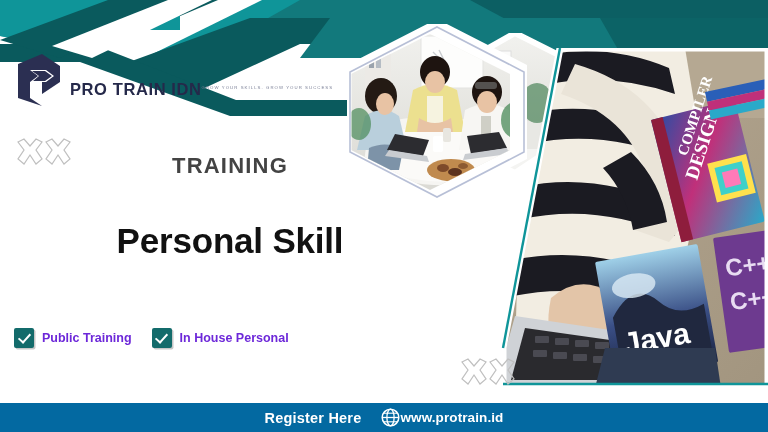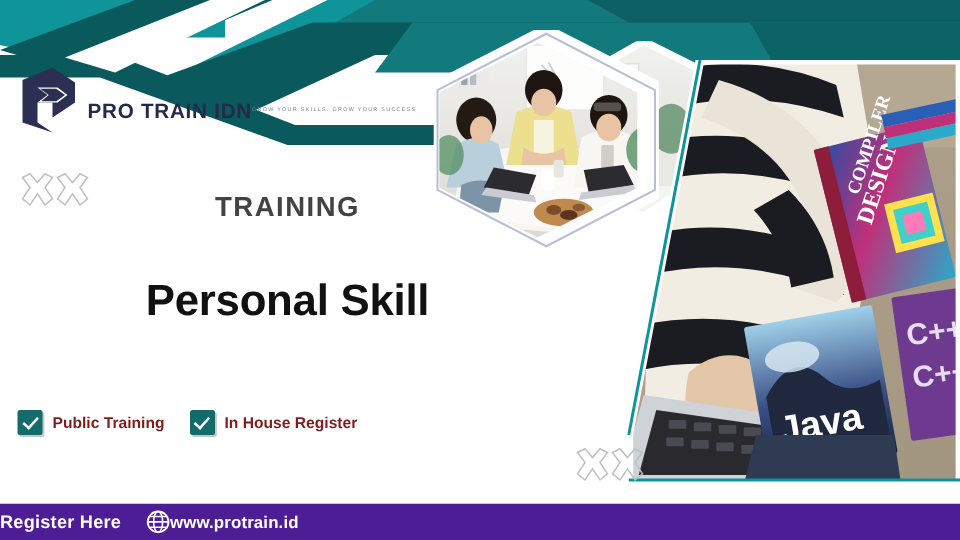--- a/index.html
+++ b/index.html
@@ -125,34 +125,35 @@
     top: 3px;
     width: 5px;
     height: 10px;
     border: solid #ffffff;
     border-width: 0 2.4px 2.4px 0;
     transform: rotate(42deg);
   }
   .check-label {
     font-size: 12.5px;
     font-weight: bold;
-    color: #7f1d1d;
+    color: #6d28d9;
     white-space: nowrap;
   }
 
   
   .footer {
     position: absolute;
     left: 0;
     right: 0;
     bottom: 0;
     height: 29px;
-    background: #4c1d95;
+    background: #0369a1;
     display: flex;
     align-items: center;
+    justify-content: center;
     gap: 20px;
   }
   .footer-register {
     font-size: 14.5px;
     font-weight: bold;
     color: #ffffff;
     letter-spacing: 0.2px;
   }
   .footer-url-group {
     display: flex;
@@ -441,21 +442,21 @@
     <div>Personal Skill</div>
   </div>
 
   <div class="check-row">
     <div class="check-item">
       <span class="check-box"></span>
       <span class="check-label">Public Training</span>
     </div>
     <div class="check-item">
       <span class="check-box"></span>
-      <span class="check-label">In House Register</span>
+      <span class="check-label">In House Personal</span>
     </div>
   </div>
 
   <div class="footer">
     <span class="footer-register">Register Here</span>
     <span class="footer-url-group">
       <svg width="19" height="19" viewBox="0 0 19 19">
         <circle cx="9.5" cy="9.5" r="8.3" fill="none" stroke="#ffffff" stroke-width="1.5"></circle>
         <ellipse cx="9.5" cy="9.5" rx="3.6" ry="8.3" fill="none" stroke="#ffffff" stroke-width="1.3"></ellipse>
         <line x1="1.2" y1="9.5" x2="17.8" y2="9.5" stroke="#ffffff" stroke-width="1.3"></line>

